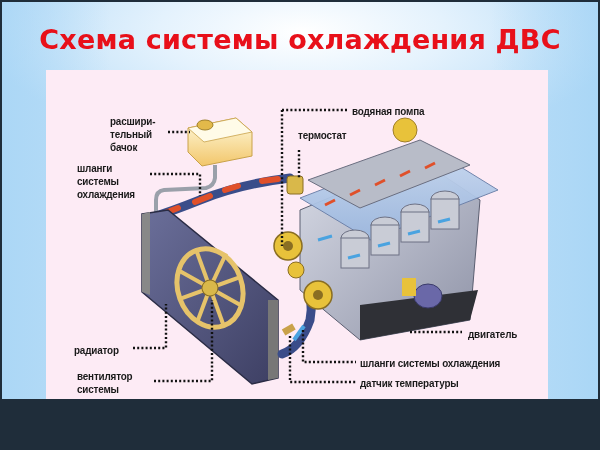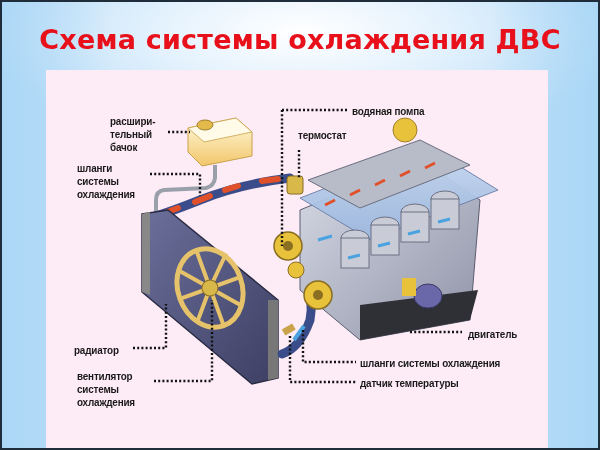--- a/index.html
+++ b/index.html
@@ -1,17 +1,17 @@
 <!DOCTYPE html>
 <html><head>
 <meta charset="utf-8">
 <style>
   html,body{margin:0;padding:0;}
   body{width:600px;height:450px;overflow:hidden;background:#1f2d3a;}
-  .slide{position:absolute;left:2px;top:2px;width:596px;height:446px;
+  .slide{position:absolute;left:2px;top:2px;width:596px;height:397px;
     background:radial-gradient(ellipse 320px 120px at 300px 30px,#ffffff 0%,#e4f2fd 45%,#b9ddf7 100%);
     overflow:hidden;}
   .slide::after{content:"";position:absolute;inset:0;pointer-events:none;
     background:linear-gradient(90deg,rgba(160,210,245,.55) 0%,rgba(255,255,255,0) 18%,rgba(255,255,255,0) 82%,rgba(160,210,245,.6) 100%);}
   .title{position:absolute;left:0;top:22px;width:596px;text-align:center;
     font-family:"DejaVu Sans",sans-serif;font-size:27px;font-weight:bold;color:#e8101a;letter-spacing:0.2px;z-index:2;}
   .panel{position:absolute;left:44px;top:68px;width:502px;height:380px;background:#fdebf5;z-index:1;}
   .lbl{position:absolute;font-family:"Liberation Sans",sans-serif;font-weight:bold;font-size:11.5px;
     line-height:13px;color:#1a1a1a;transform:scaleX(0.86);transform-origin:left top;letter-spacing:-0.2px;z-index:3;white-space:pre;}
   svg.art{position:absolute;left:0;top:0;z-index:2;}

